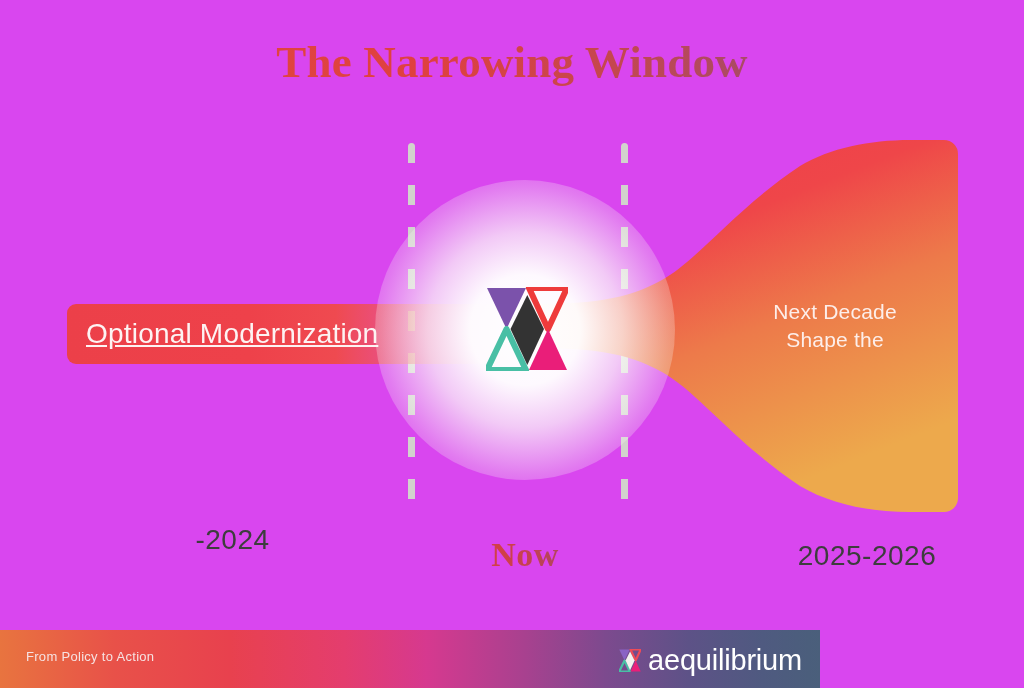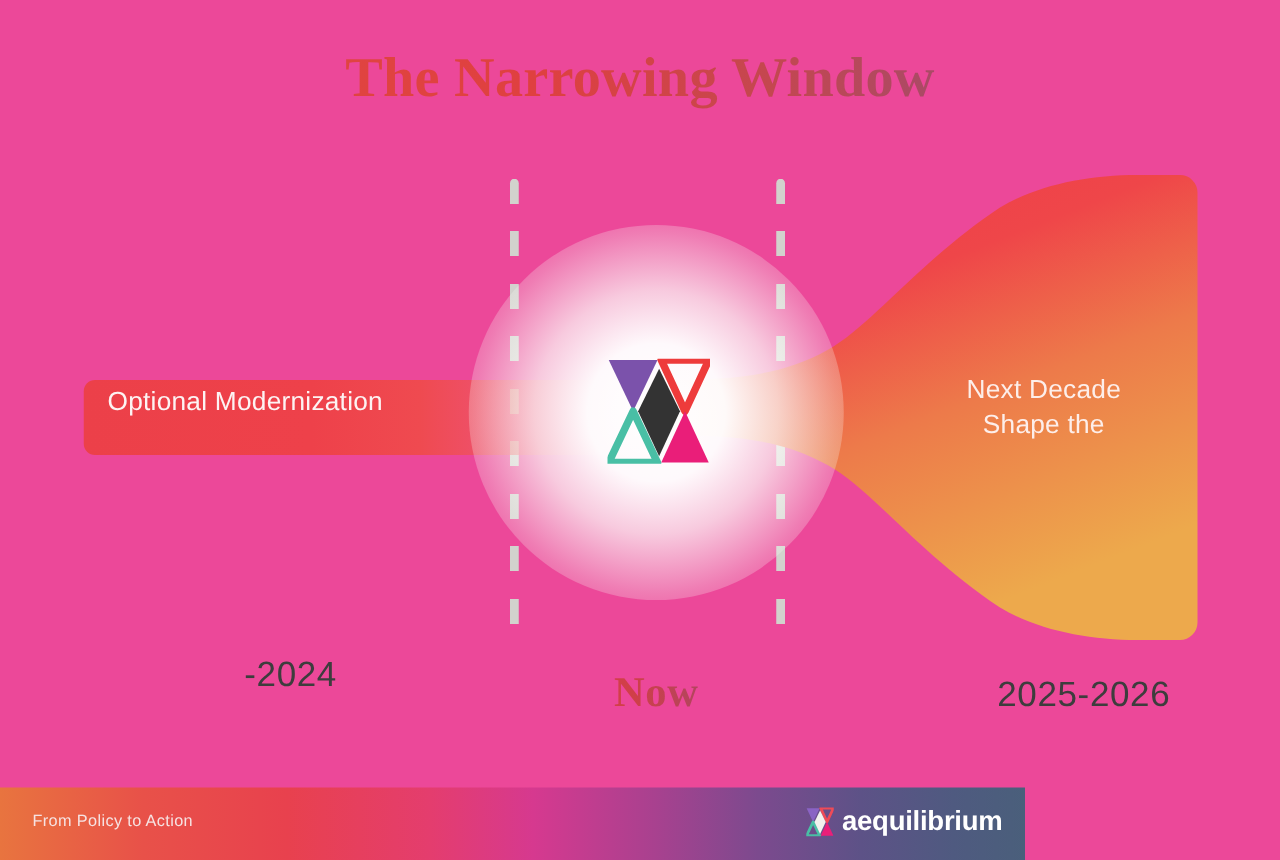--- a/index.html
+++ b/index.html
@@ -13,21 +13,21 @@
     background: #f3f3ee;
     font-family: "Liberation Sans", sans-serif;
     position: relative;
   }
 
   #stage {
     position: absolute;
     left: 0; top: 0;
     width: 1024px;
     height: 688px;
-    background: #ec4899;
+    background: #d946ef;
     overflow: hidden;
   }
 
   
   .title {
     position: absolute;
     left: 0;
     top: 36px;
     width: 1024px;
     text-align: center;
@@ -70,28 +70,29 @@
         #ec4049 0%,
         #ee414a 38%,
         #ef4a50 56%,
         rgba(240,95,100,0.55) 74%,
         rgba(243,150,152,0.18) 88%,
         rgba(243,150,152,0.0) 100%);
   }
   .left-bar-label {
     position: absolute;
     left: 86px;
-    top: 292px;
+    top: 304px;
     height: 60px;
     display: flex;
     align-items: center;
-    font-size: 21px;
+    font-size: 28px;
     color: #fdf3f3;
     letter-spacing: 0.2px;
     white-space: nowrap;
+    text-decoration: underline;
   }
 
   
   .flare-wrap {
     position: absolute;
     left: 530px;
     top: 140px;
     width: 440px;
     height: 390px;
   }
@@ -192,22 +193,22 @@
   .footer-brand {
     position: absolute;
     right: 18px;
     top: 14px;
     display: flex;
     align-items: center;
     gap: 7px;
   }
   .footer-brand-mark { width: 22px; height: 23px; display: block; }
   .footer-brand-name {
-    font-size: 22px;
-    font-weight: 700;
+    font-size: 29px;
+    font-weight: 400;
     color: #ffffff;
     letter-spacing: -0.2px;
     white-space: nowrap;
   }
 </style>
 </head>
 <body>
 
 <div id="stage">
 

